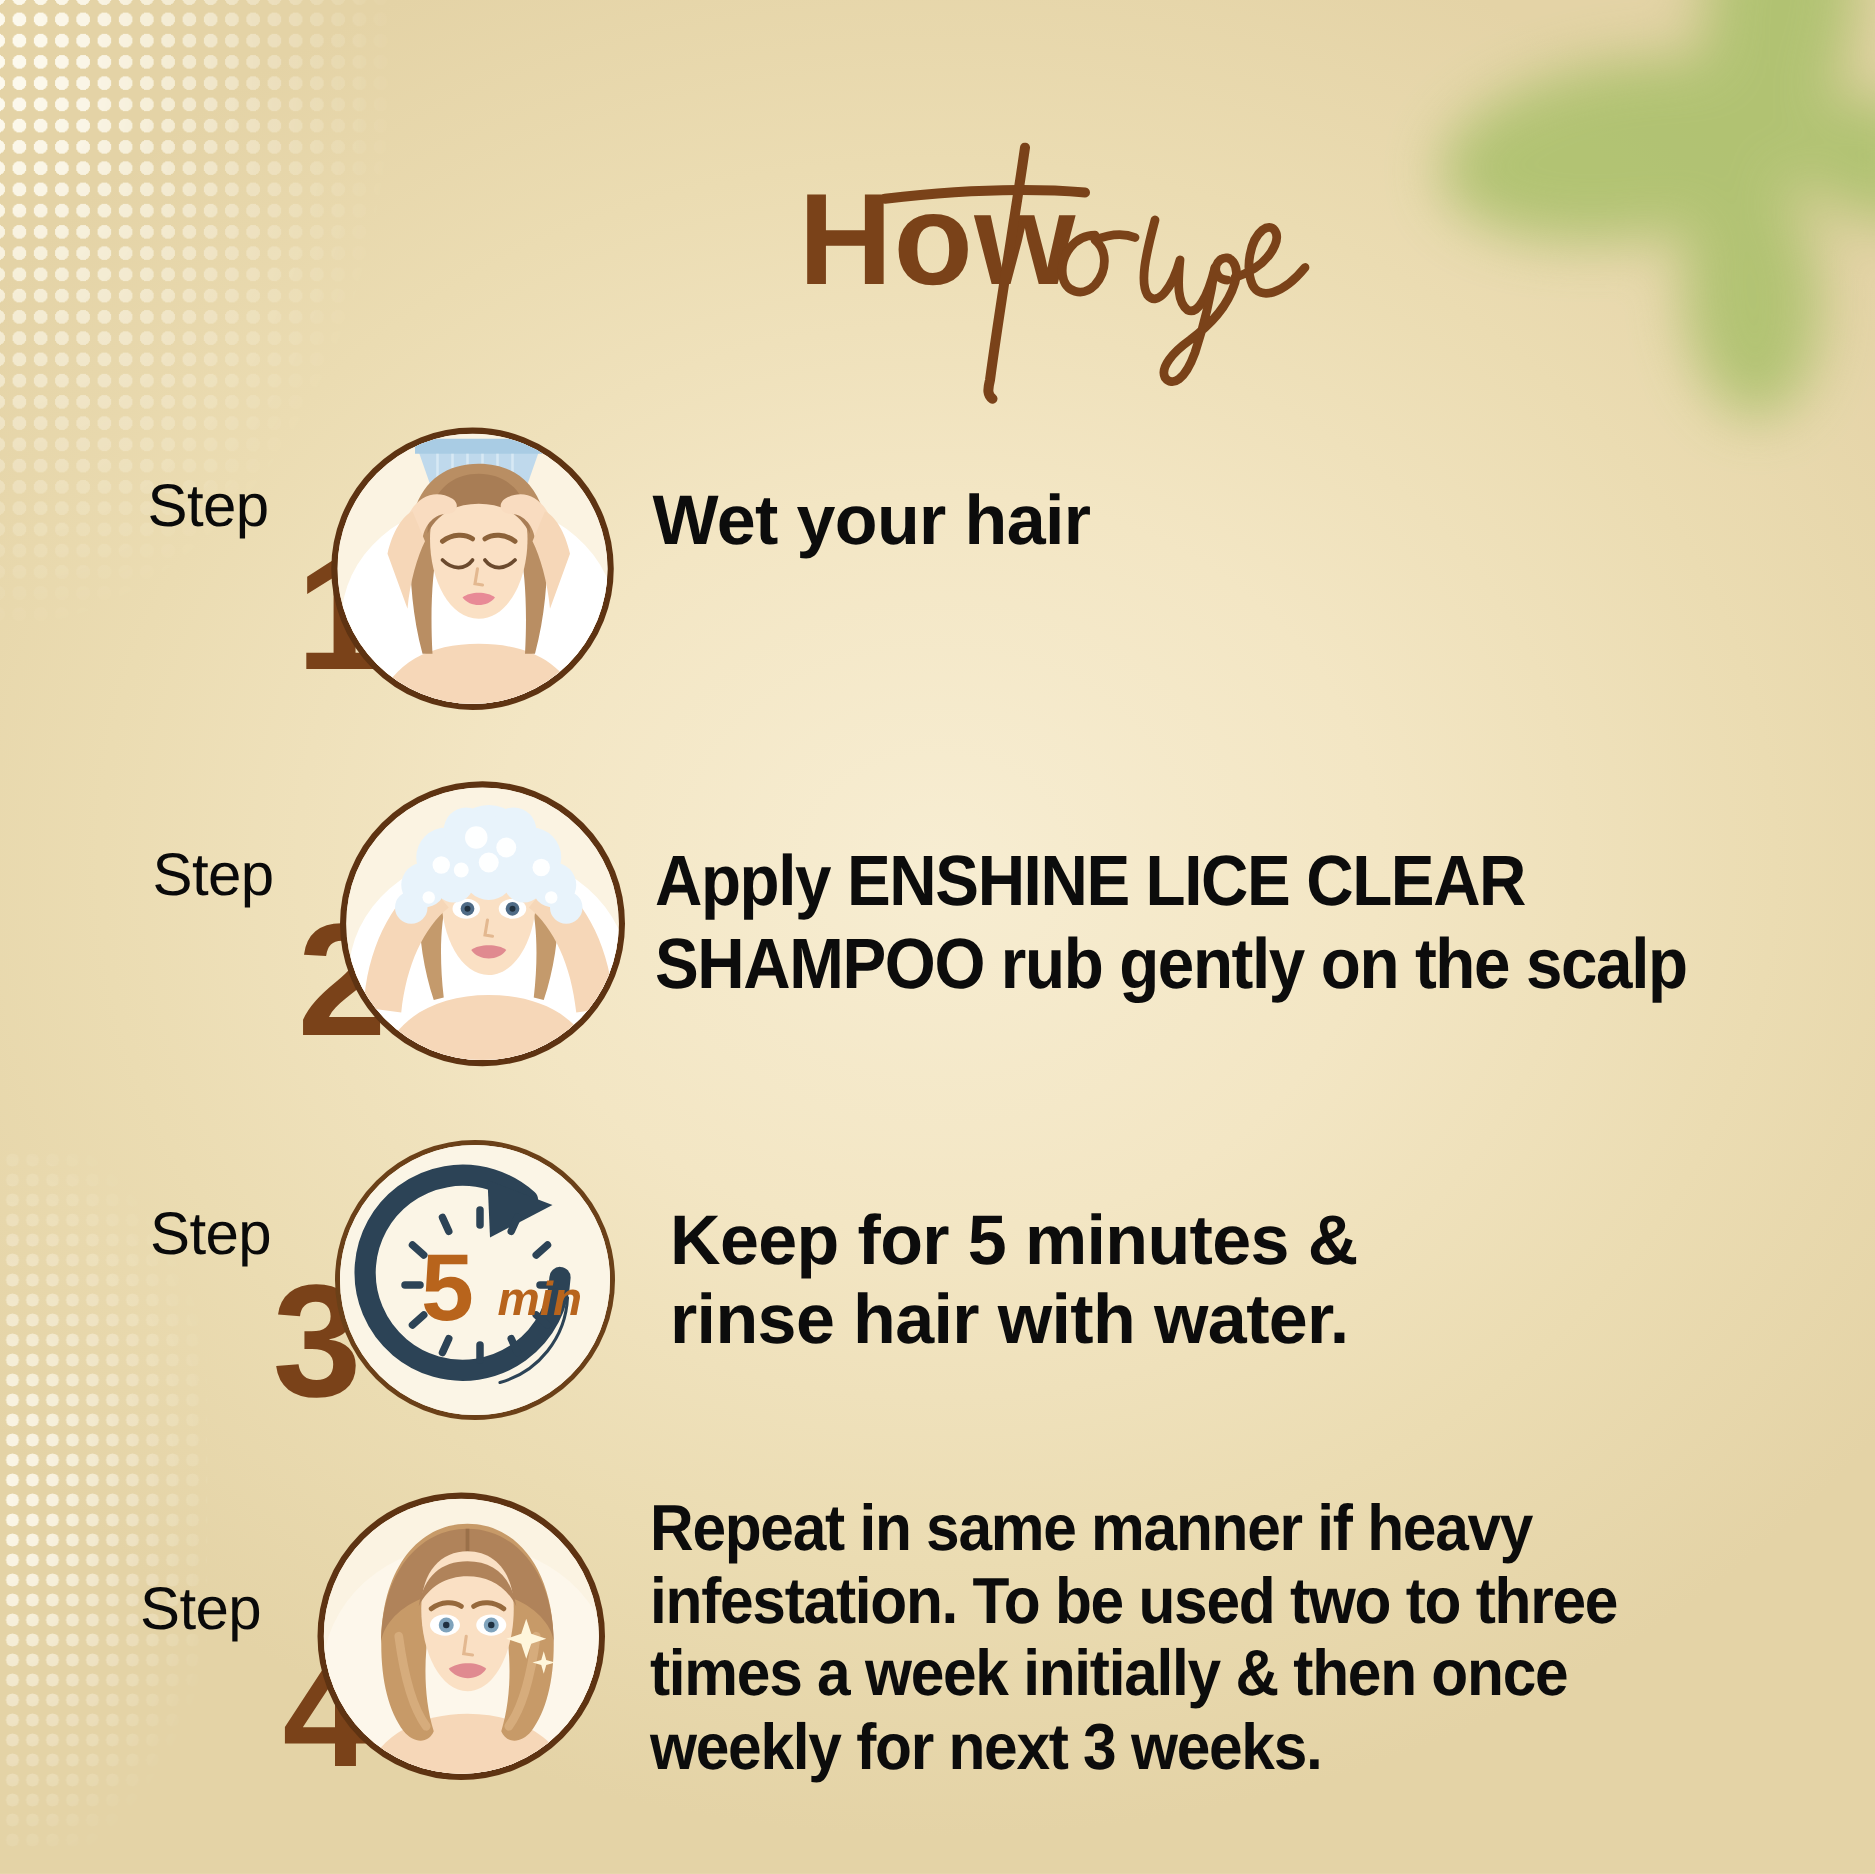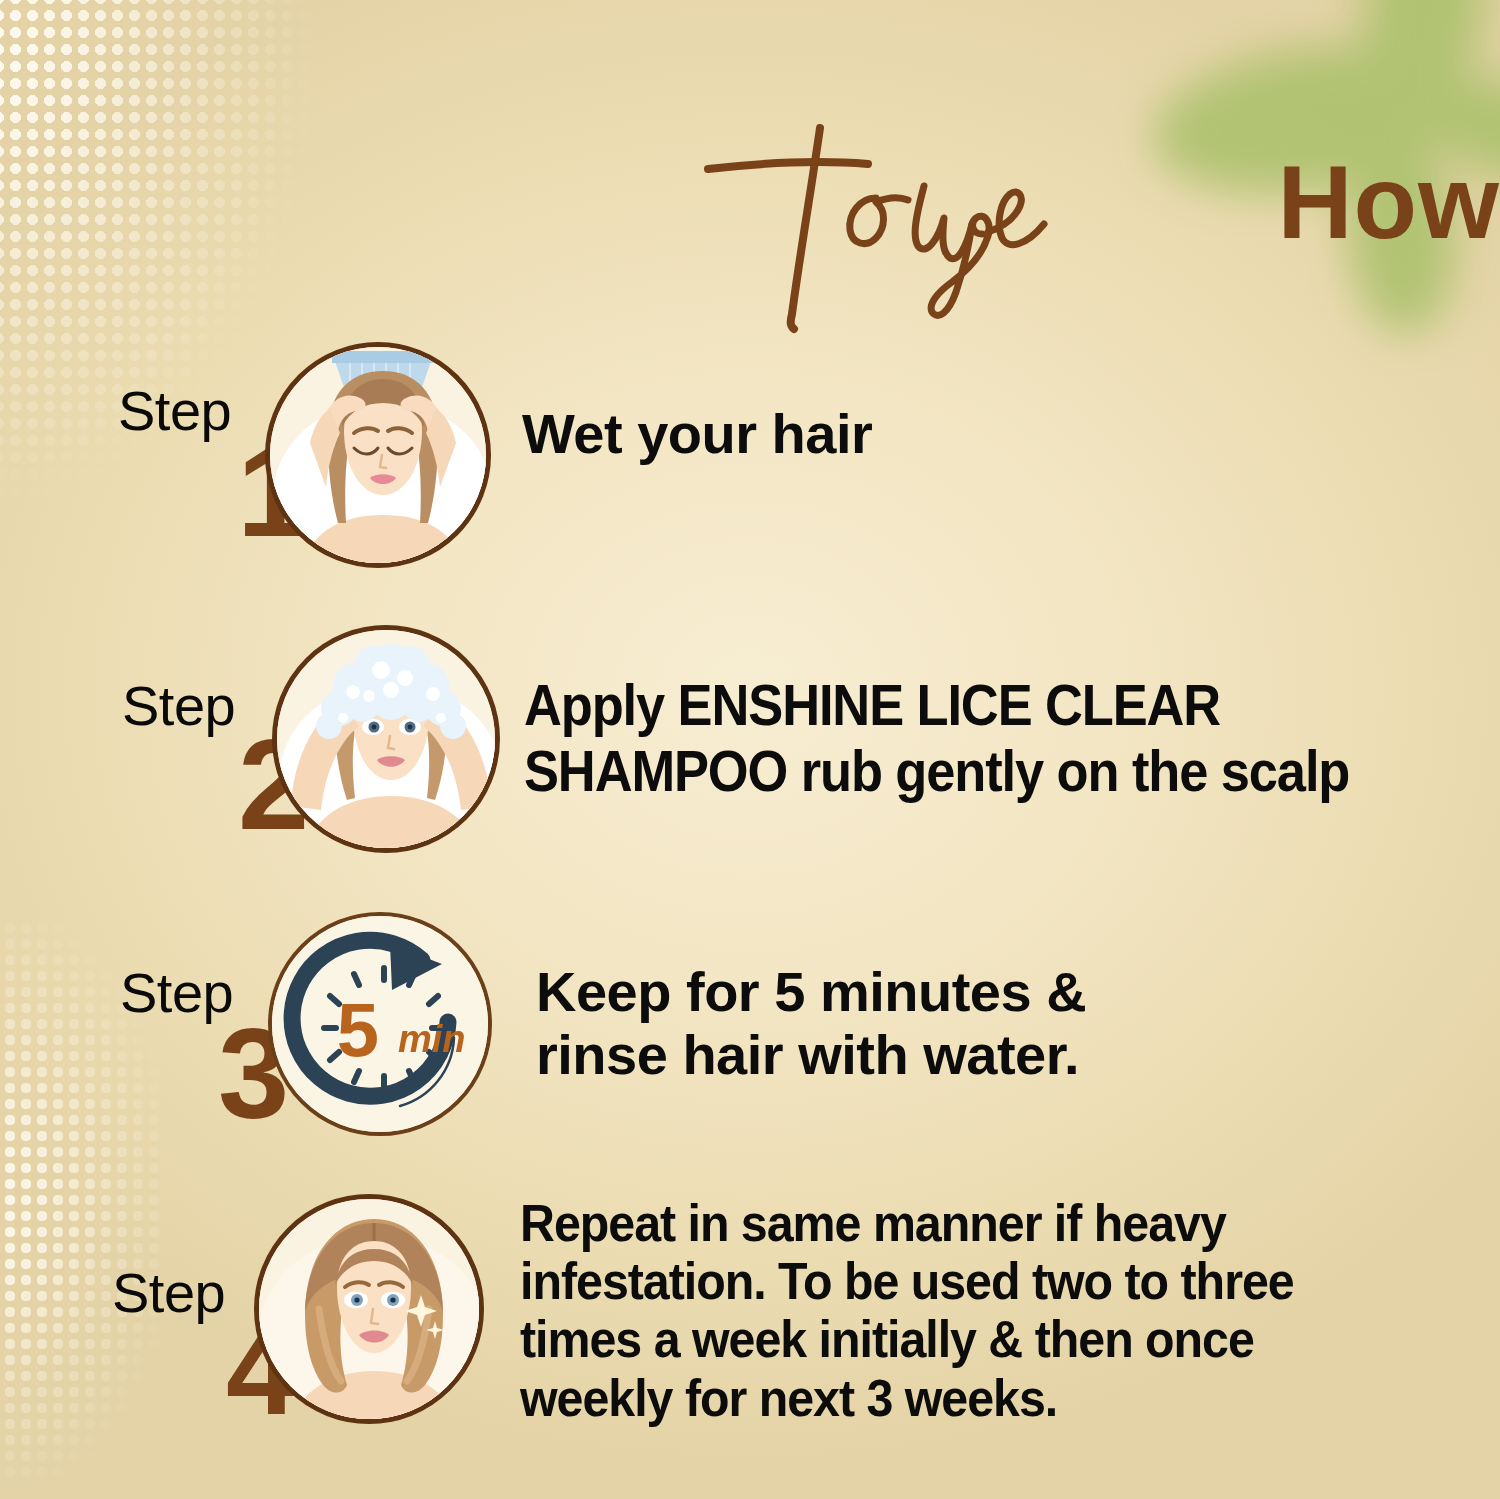--- a/index.html
+++ b/index.html
@@ -48,22 +48,22 @@
     height: 420px;
     filter: blur(22px);
     opacity: .85;
     pointer-events: none;
   }
 
   
   .title-wrap {
     position: absolute;
     left: 0; right: 0;
-    top: 150px;
-    text-align: right;
+    top: 140px;
+    text-align: center;
     height: 180px;
   }
   .title-how {
     display: inline-block;
     font-family: "Liberation Sans", sans-serif;
     font-weight: 700;
     font-size: 104px;
     letter-spacing: 1px;
     color: #7A4219;
     vertical-align: middle;
@@ -80,21 +80,21 @@
   
   .step {
     position: absolute;
     left: 0;
     width: 1500px;
   }
   .step-label {
     position: absolute;
     font-family: "Liberation Sans", sans-serif;
     font-weight: 400;
-    font-size: 56px;
+    font-size: 48px;
     color: #0A0A0A;
     letter-spacing: -0.5px;
     white-space: nowrap;
     text-align: right;
   }
   .step-num {
     position: absolute;
     font-family: "Liberation Sans", sans-serif;
     font-weight: 700;
     font-size: 128px;
@@ -199,21 +199,21 @@
 
         <path d="M100 131 C106 126, 120 126, 126 131 C120 139, 106 139, 100 131 Z" fill="#E88A96"></path>
 
         <path d="M56 66 C64 50, 78 44, 92 52 C98 56, 96 64, 88 64 C78 64, 70 72, 68 84 C62 88, 54 80, 56 66 Z" fill="#F9DCC0"></path>
         <path d="M170 66 C162 50, 148 44, 134 52 C128 56, 130 64, 138 64 C148 64, 156 72, 158 84 C164 88, 172 80, 170 66 Z" fill="#F9DCC0"></path>
         <path d="M40 96 C44 78, 52 66, 60 62 L70 86 C64 98, 58 118, 56 140 Z" fill="#F6D7B8"></path>
         <path d="M186 96 C182 78, 174 66, 166 62 L156 86 C162 98, 168 118, 170 140 Z" fill="#F6D7B8"></path>
       </svg>
     </div>
 
-    <div class="step-text txt-wide" style="left:522px; top:62px; width:900px;">Wet your hair</div>
+    <div class="step-text txt-wide" style="left:522px; top:44px; width:900px;">Wet your hair</div>
   </div>
 
   <div class="step" style="top:625px;">
     <div class="step-label" style="left:122px; top:48px;">Step</div>
     <div class="step-num" style="left:238px; top:96px;">2</div>
 
     <div class="step-circle" style="left:272px; top:0px; width:228px; height:228px;">
       <svg viewBox="0 0 228 228" width="228" height="228">
         <rect width="228" height="228" fill="#FBF3E2"></rect>
         <ellipse cx="114" cy="150" rx="112" ry="98" fill="#FFFFFF"></ellipse>

